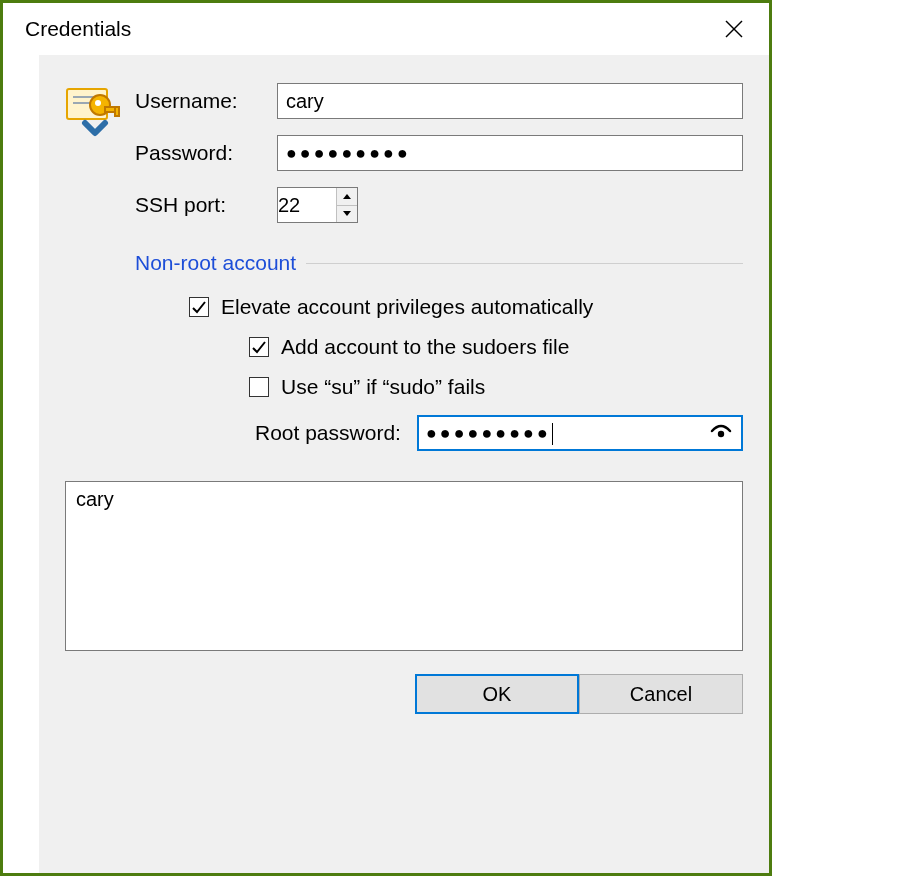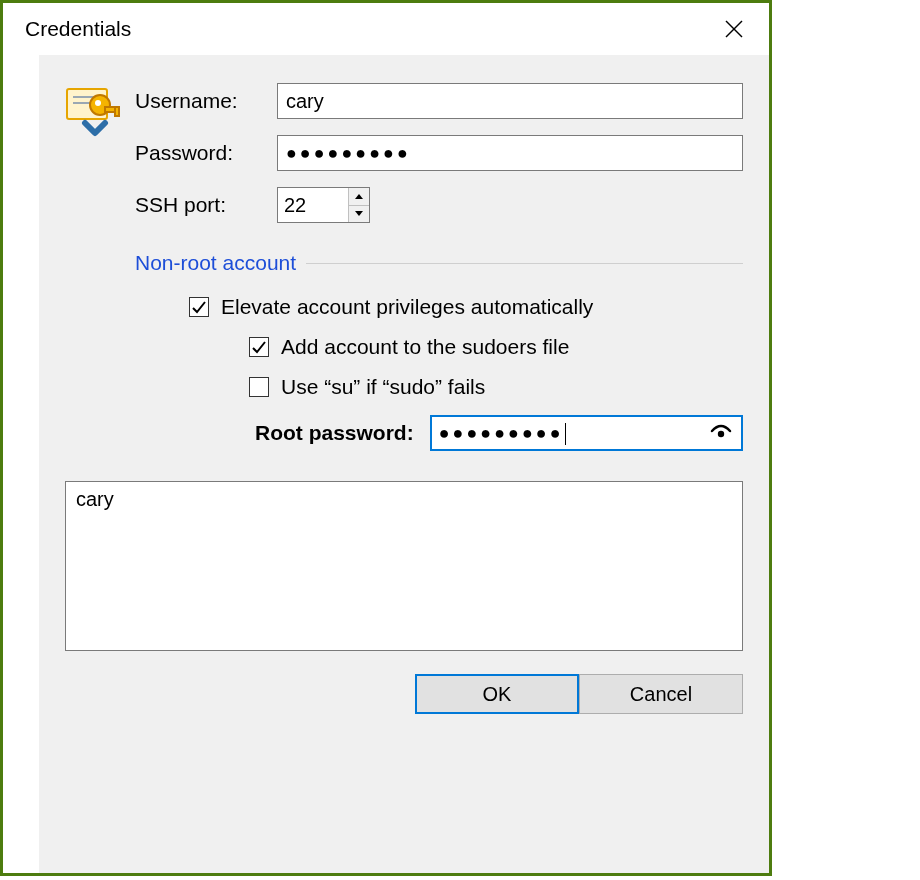--- a/index.html
+++ b/index.html
@@ -92,21 +92,21 @@
   .spinner {
     display: flex;
     border: 1px solid #7a7a7a;
     background: #fff;
     height: 36px;
     box-sizing: border-box;
   }
   .spinner input {
     border: none;
     width: 58px;
-    padding: 0 6px;
+    padding: 0 0;
     font-size: 20px;
     outline: none;
     background: transparent;
   }
   .spinner .spins {
     display: flex;
     flex-direction: column;
     width: 20px;
     border-left: 1px solid #c0c0c0;
   }
@@ -166,21 +166,21 @@
   .checkbox svg { width: 16px; height: 16px; display: none; }
   .checkbox.checked svg { display: block; }
   .checkbox svg polyline { fill: none; stroke: #000; stroke-width: 2; }
 
   .rootpw-row {
     display: flex;
     align-items: center;
     margin-left: 120px;
     margin-top: 8px;
   }
-  .rootpw-row .label { margin-right: 16px; white-space: nowrap; font-weight: bold; }
+  .rootpw-row .label { margin-right: 16px; white-space: nowrap; }
   .rootpw-field {
     flex: 1;
     position: relative;
   }
   .rootpw-field .textbox { padding-right: 44px; }
   .caret {
     display: inline-block;
     width: 1px;
     height: 22px;
     background: #000;

